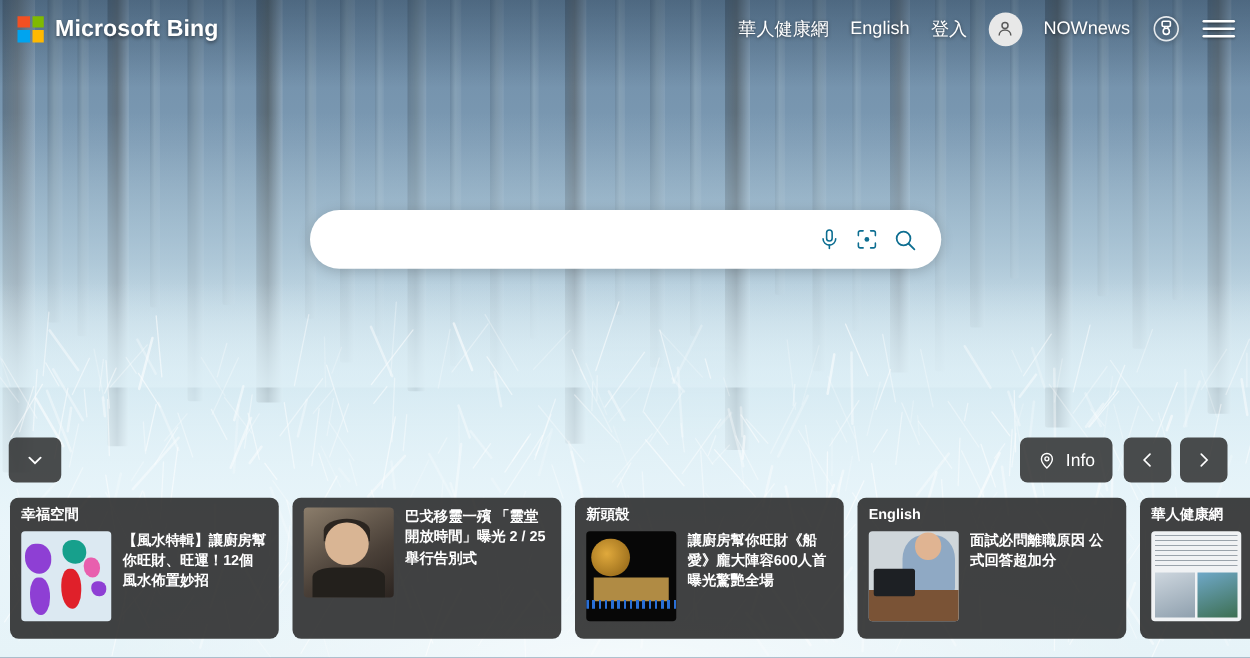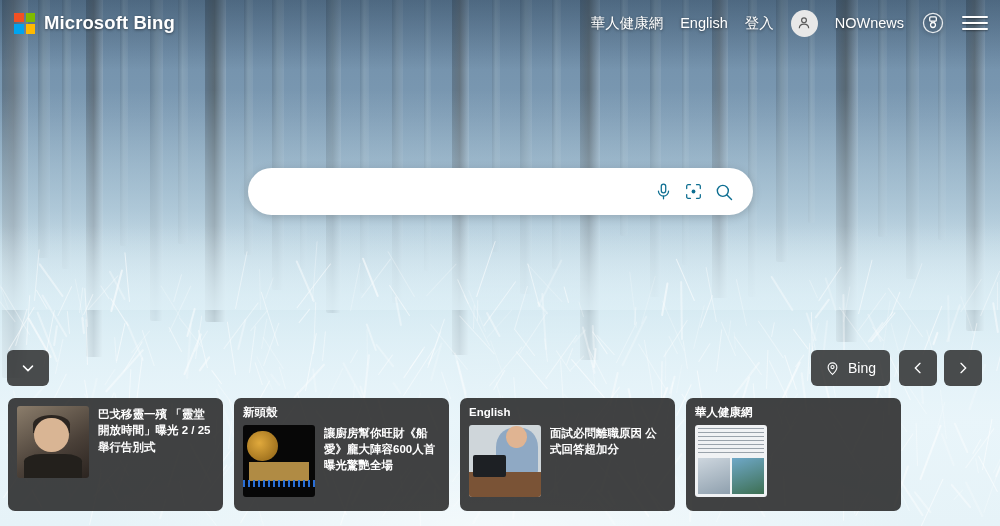--- a/index.html
+++ b/index.html
@@ -738,37 +738,51 @@
   <svg width="18" height="18" viewBox="0 0 24 24" fill="none" stroke="#fff" stroke-width="2" stroke-linecap="round">
     <path d="M6 9.5l6 6 6-6"></path>
   </svg>
 </div>
 
 <div class="ctl ctl-info">
   <svg width="15" height="15" viewBox="0 0 24 24" fill="none" stroke="#fff" stroke-width="1.8">
     <path d="M12 21.5s7-6.6 7-11.6a7 7 0 1 0-14 0c0 5 7 11.6 7 11.6z"></path>
       <circle cx="12" cy="9.7" r="2.5"></circle>
   </svg>
-  <span>Bing</span>
+  <span>Info</span>
 </div>
 
 <div class="ctl ctl-prev">
   <svg width="16" height="16" viewBox="0 0 24 24" fill="none" stroke="#fff" stroke-width="2" stroke-linecap="round">
     <path d="M15 5l-7 7 7 7"></path>
   </svg>
 </div>
 
 <div class="ctl ctl-next">
   <svg width="16" height="16" viewBox="0 0 24 24" fill="none" stroke="#fff" stroke-width="2" stroke-linecap="round">
     <path d="M9 5l7 7-7 7"></path>
   </svg>
 </div>
 
 <div class="cards">
 
+  <div class="card">
+    <div class="card-src">幸福空間</div>
+    <div class="card-body">
+      <div class="thumb t-map">
+        <span class="c" style="left:4%;top:14%;width:30%;height:34%;background:#8e3fd4"></span>
+        <span class="c" style="left:10%;top:52%;width:22%;height:42%;background:#8e3fd4"></span>
+        <span class="c" style="left:46%;top:10%;width:26%;height:26%;background:#17a08c"></span>
+        <span class="c" style="left:44%;top:42%;width:22%;height:44%;background:#e0202a"></span>
+        <span class="c" style="left:70%;top:30%;width:18%;height:22%;background:#e85fae"></span>
+        <span class="c" style="left:78%;top:56%;width:16%;height:16%;background:#8e3fd4"></span>
+      </div>
+      <div class="card-title">【風水特輯】讓廚房幫你旺財、旺運！12個風水佈置妙招</div>
+    </div>
+  </div>
 
   <div class="card">
     <div class="card-body">
       <div class="thumb t-portrait">
         <span class="hair"></span>
           <span class="face"></span>
           <span class="body"></span>
       </div>
       <div class="card-title">巴戈移靈一殯 「靈堂開放時間」曝光 2 / 25舉行告別式</div>
     </div>

